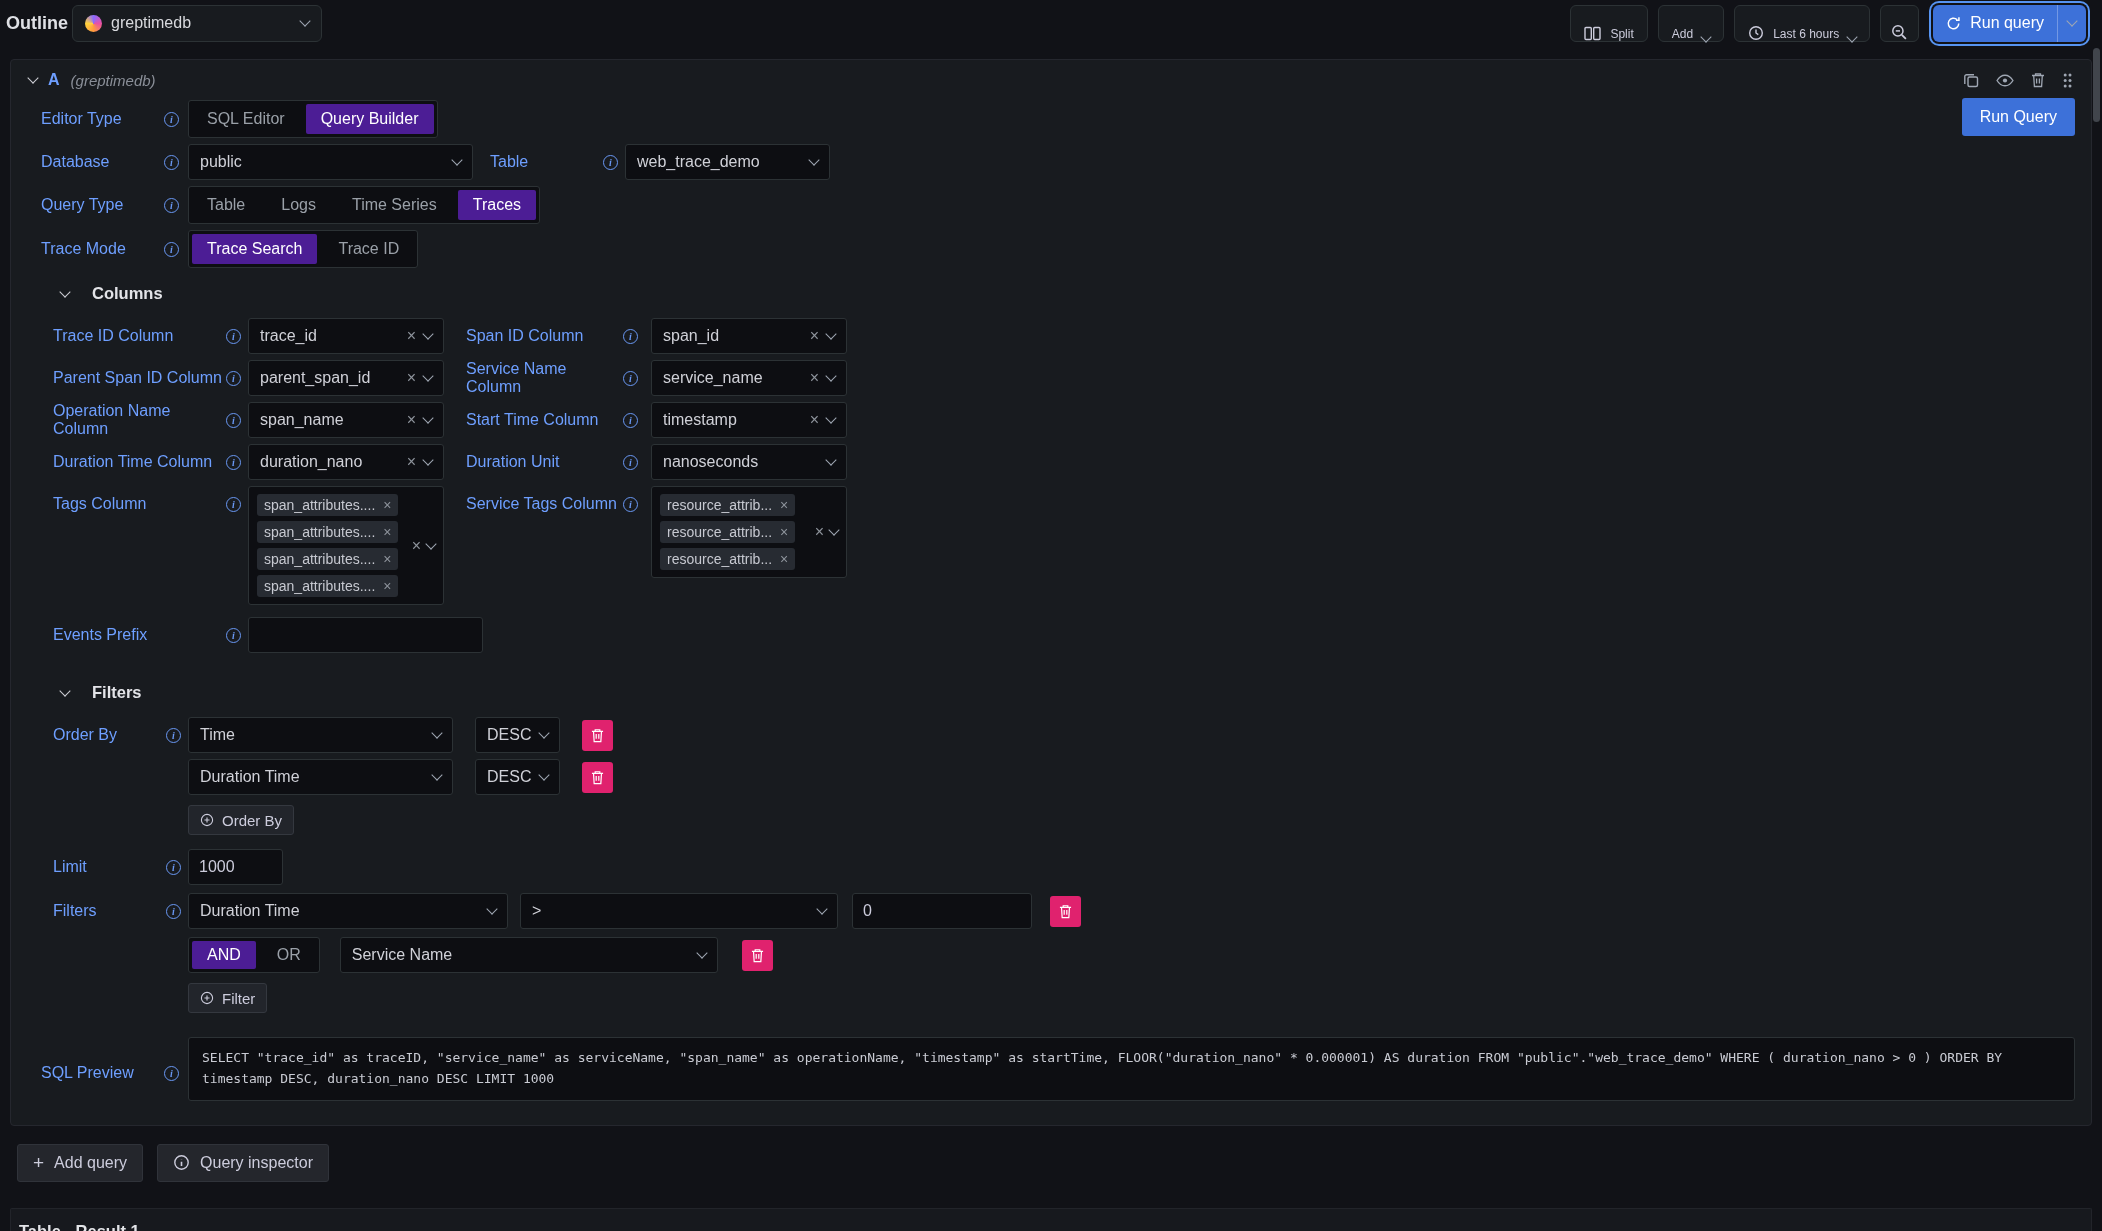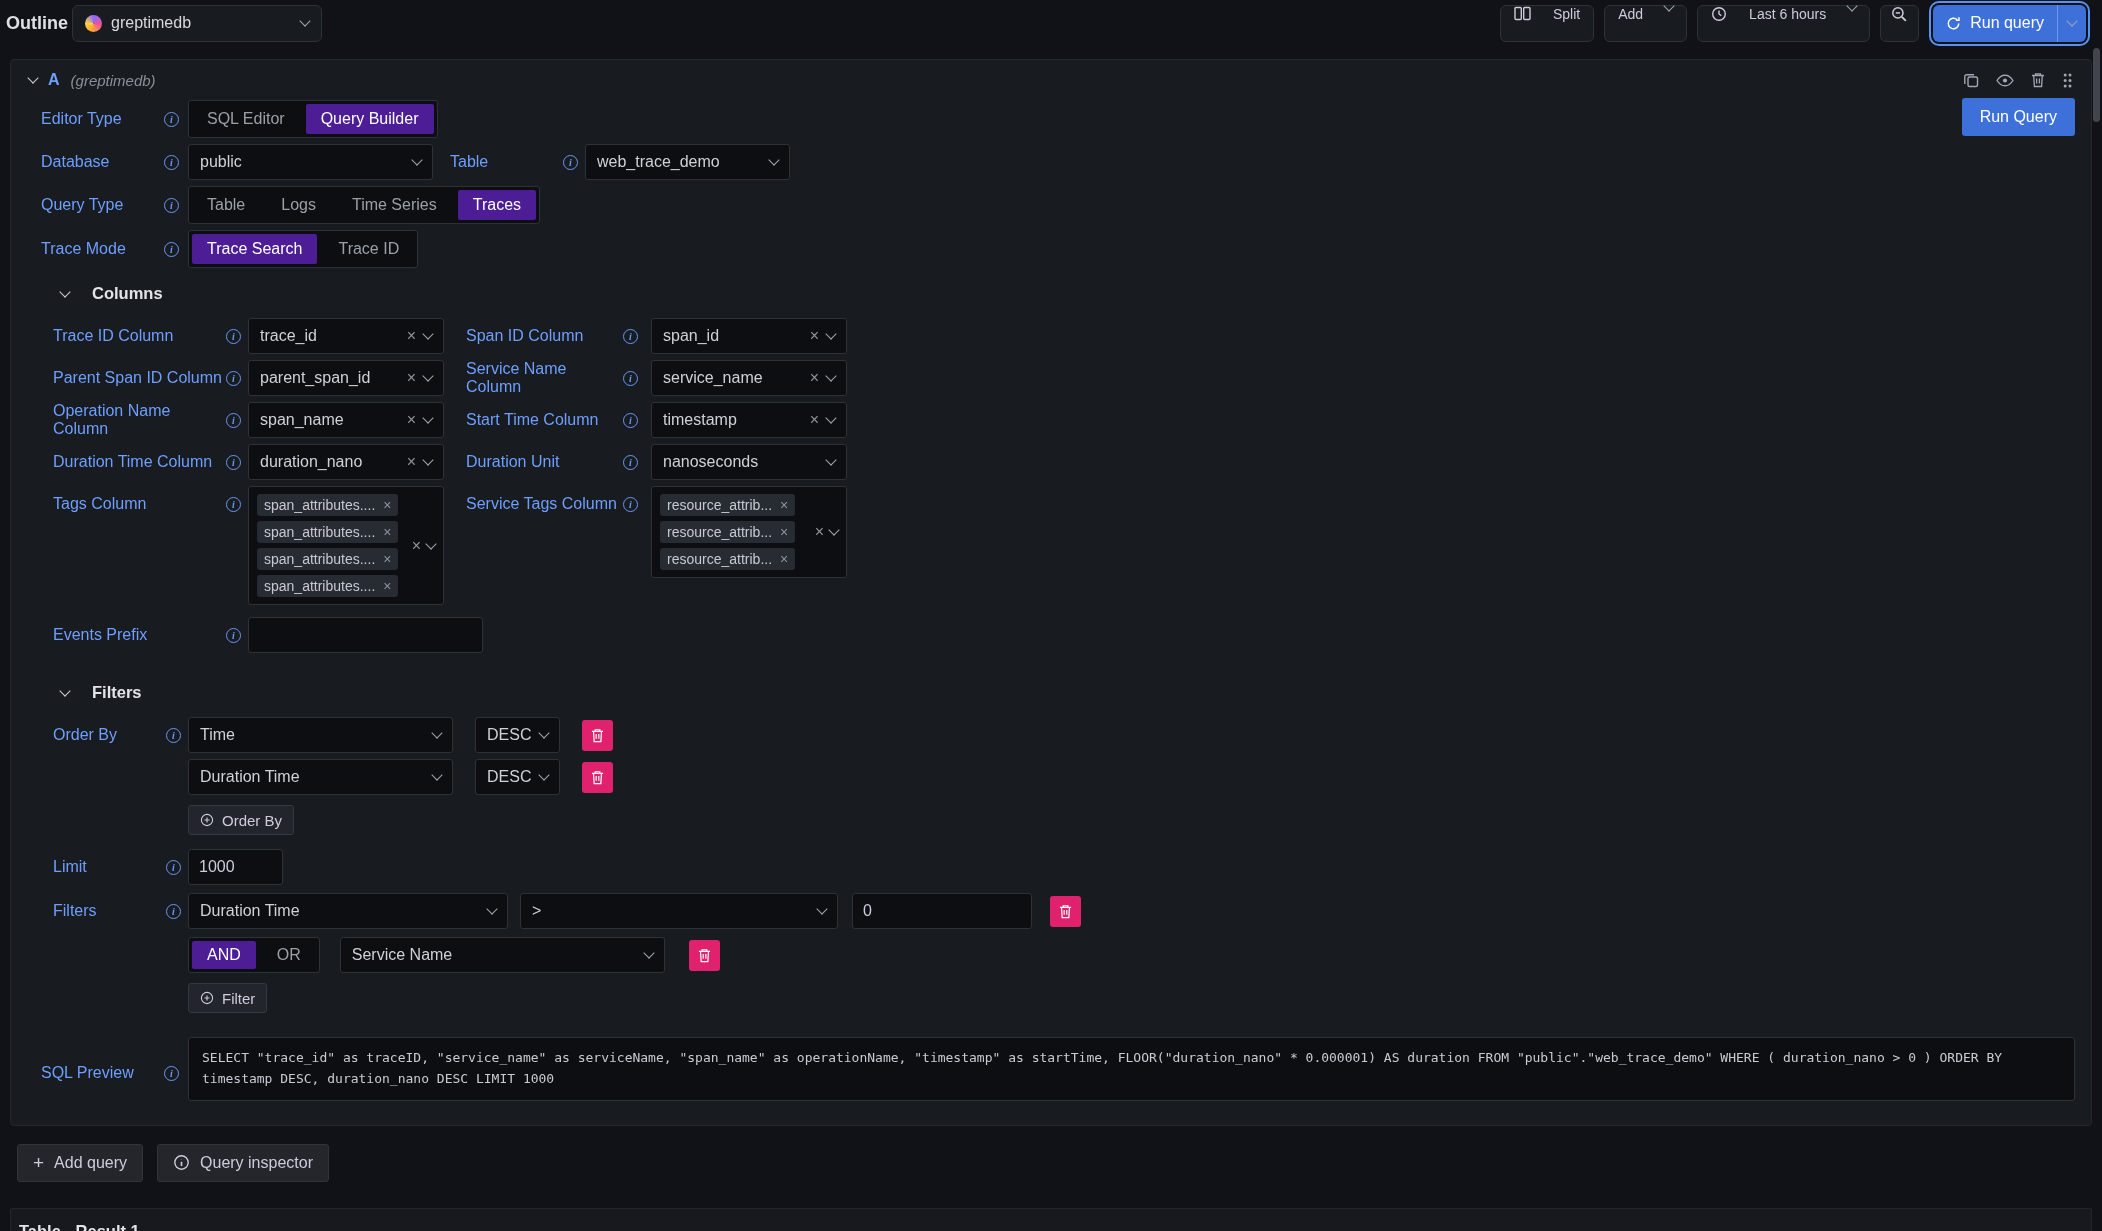--- a/index.html
+++ b/index.html
@@ -8,21 +8,21 @@
   button{font-family:inherit;cursor:pointer}
 
   
   .topbar{height:46px;display:flex;align-items:center;justify-content:space-between;padding:0 10px 0 6px}
   .tb-left{display:flex;align-items:center;gap:4px}
   .outline{font-weight:700;font-size:18px;color:#dfe0e5}
   .ds-picker{display:flex;align-items:center;gap:9px;height:37px;width:250px;background:#181b1f;border:1px solid #2c3235;border-radius:6px;padding:0 12px;cursor:pointer}
   .ds-logo{width:17px;height:17px;border-radius:50%;background:conic-gradient(#8a6bff,#e94fa4,#ff9a3d,#ffd23d,#8a6bff);flex:none}
   .ds-name{flex:1;color:#d8d9dd}
   .tb-right{display:flex;align-items:center;gap:10px}
-  .tbtn{display:flex;align-items:flex-start;gap:22px;height:37px;padding:0 13px;background:#181b1f;border:1px solid #2c3235;border-radius:6px;color:#ccccdc;font-size:14px}
+  .tbtn{display:flex;align-items:flex-end;gap:9px;height:37px;padding:0 13px;background:#181b1f;border:1px solid #2c3235;border-radius:6px;color:#ccccdc;font-size:12px}
   .tbtn.iconbtn{padding:0 10px}
   .runq{display:flex;align-items:stretch;height:37px;border-radius:6px;overflow:hidden;background:#3d71d9;color:#fff;box-shadow:0 0 0 2px #111217,0 0 0 4px #5794f2;margin:0 6px 0 4px}
   .runq .main{display:flex;align-items:center;gap:9px;padding:0 13px;font-size:16px;color:#fff}
   .runq .caret{display:flex;align-items:center;padding:0 10px;border-left:1px solid rgba(255,255,255,.28)}
   .runq .cv{color:#fff}
 
   
   .cv{display:inline-block;width:8px;height:8px;border-right:1.8px solid #9fa7b3;border-bottom:1.8px solid #9fa7b3;transform:rotate(45deg);flex:none;margin-top:-4px}
   .cv.lite{border-color:#cfd0d6}
   .x{color:#8e949c;font-size:16px;line-height:1;flex:none}
@@ -48,22 +48,22 @@
   .w138{width:138px;margin-right:9px}
   .w128{width:128px;margin-right:7px}
   .w188{width:188px;margin-right:7px}
   .w172{width:172px;margin-right:13px}
   .ml17{margin-left:17px}.ml22{margin-left:22px}.ml12{margin-left:12px}.ml14{margin-left:14px}
   .ml18{margin-left:18px}.ml20{margin-left:20px}.ml4{margin-left:4px}.ml24{margin-left:24px}
   .indent{padding-left:135px}
 
   .sel{display:flex;align-items:center;gap:8px;background:#0d0e12;border:1px solid #2c3235;border-radius:3px;padding:0 11px;height:36px;color:#d0d1d8;cursor:pointer}
   .sel .grow{flex:1;white-space:nowrap;overflow:hidden;text-overflow:ellipsis}
-  .selw196{width:196px}.selw245{width:245px}.selw205{width:205px}.selw265{width:265px}
-  .selw85{width:85px}.selw320{width:320px}.selw318{width:318px}.selw325{width:325px}.selw323{width:323px}
+  .selw196{width:196px}.selw245{width:285px}.selw205{width:205px}.selw265{width:265px}
+  .selw85{width:85px}.selw320{width:320px}.selw318{width:318px}.selw325{width:378px}.selw323{width:323px}
   .input{background:#0d0e12;border:1px solid #2c3235;border-radius:3px;height:36px;padding:0 10px;color:#ccccdc;font-size:16px;outline:none}
   .inpw235{width:235px}.inpw95{width:95px}.inpw180{width:180px}
 
   .radiogroup{display:flex;align-items:stretch;background:#0d0e12;border:1px solid #2c3235;border-radius:3px;height:38px}
   .radiogroup.small{height:36px}
   .opt{display:flex;align-items:center;padding:0 15px;margin:3px;border-radius:2px;color:#9aa0a8;font-size:16px;cursor:pointer;white-space:nowrap}
   .opt.selected{background:#4c1d95;color:#fff;font-weight:500}
 
   .runquery-btn{position:absolute;top:4px;right:16px;height:38px;padding:0 18px;background:#3d71d9;border:none;border-radius:3px;color:#fff;font-size:16px}
 

